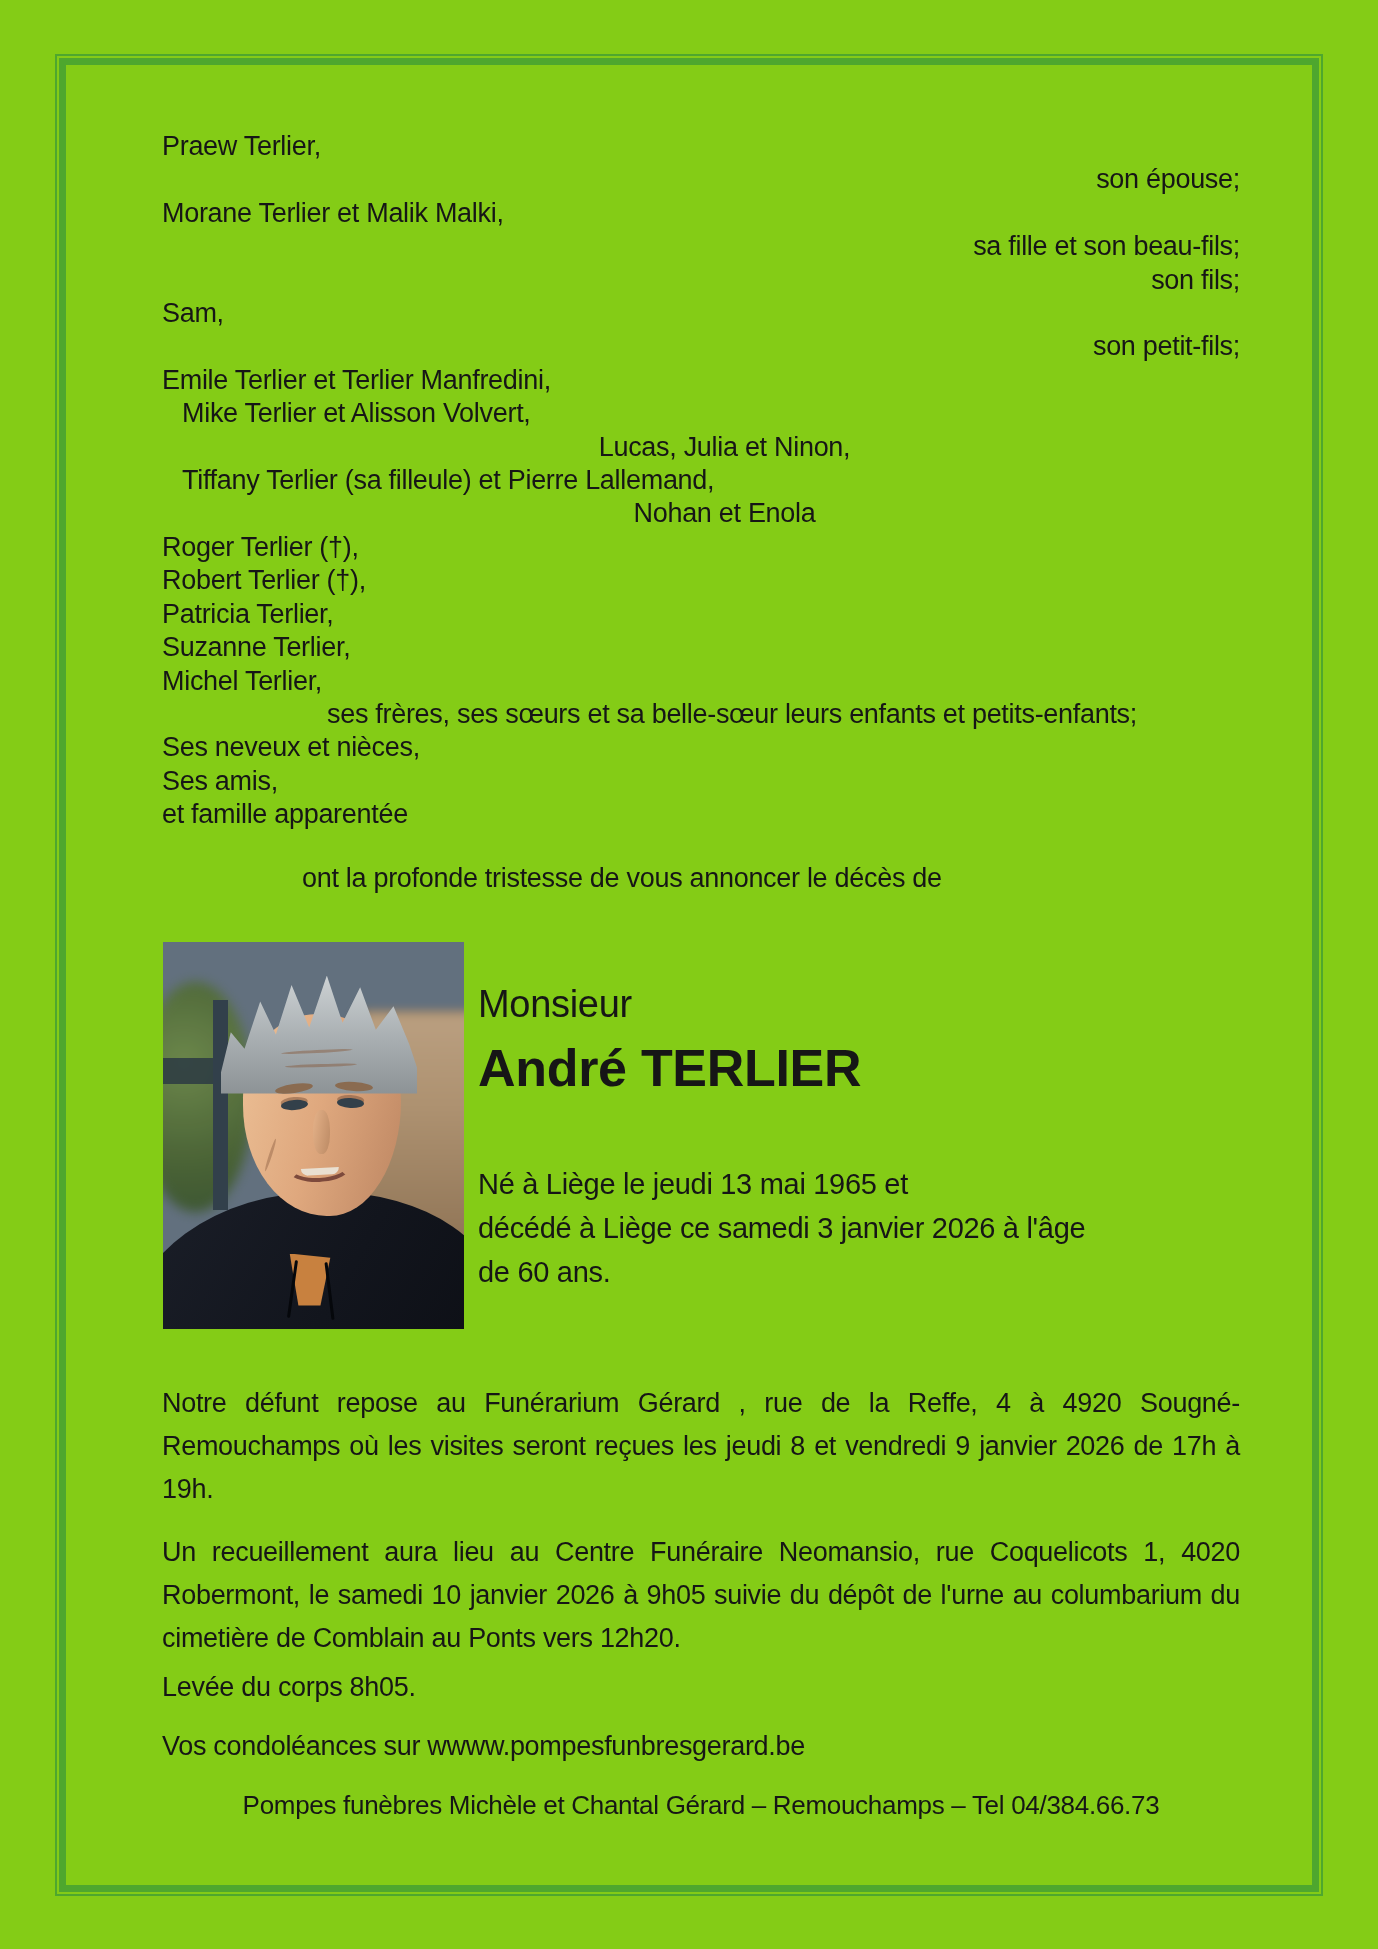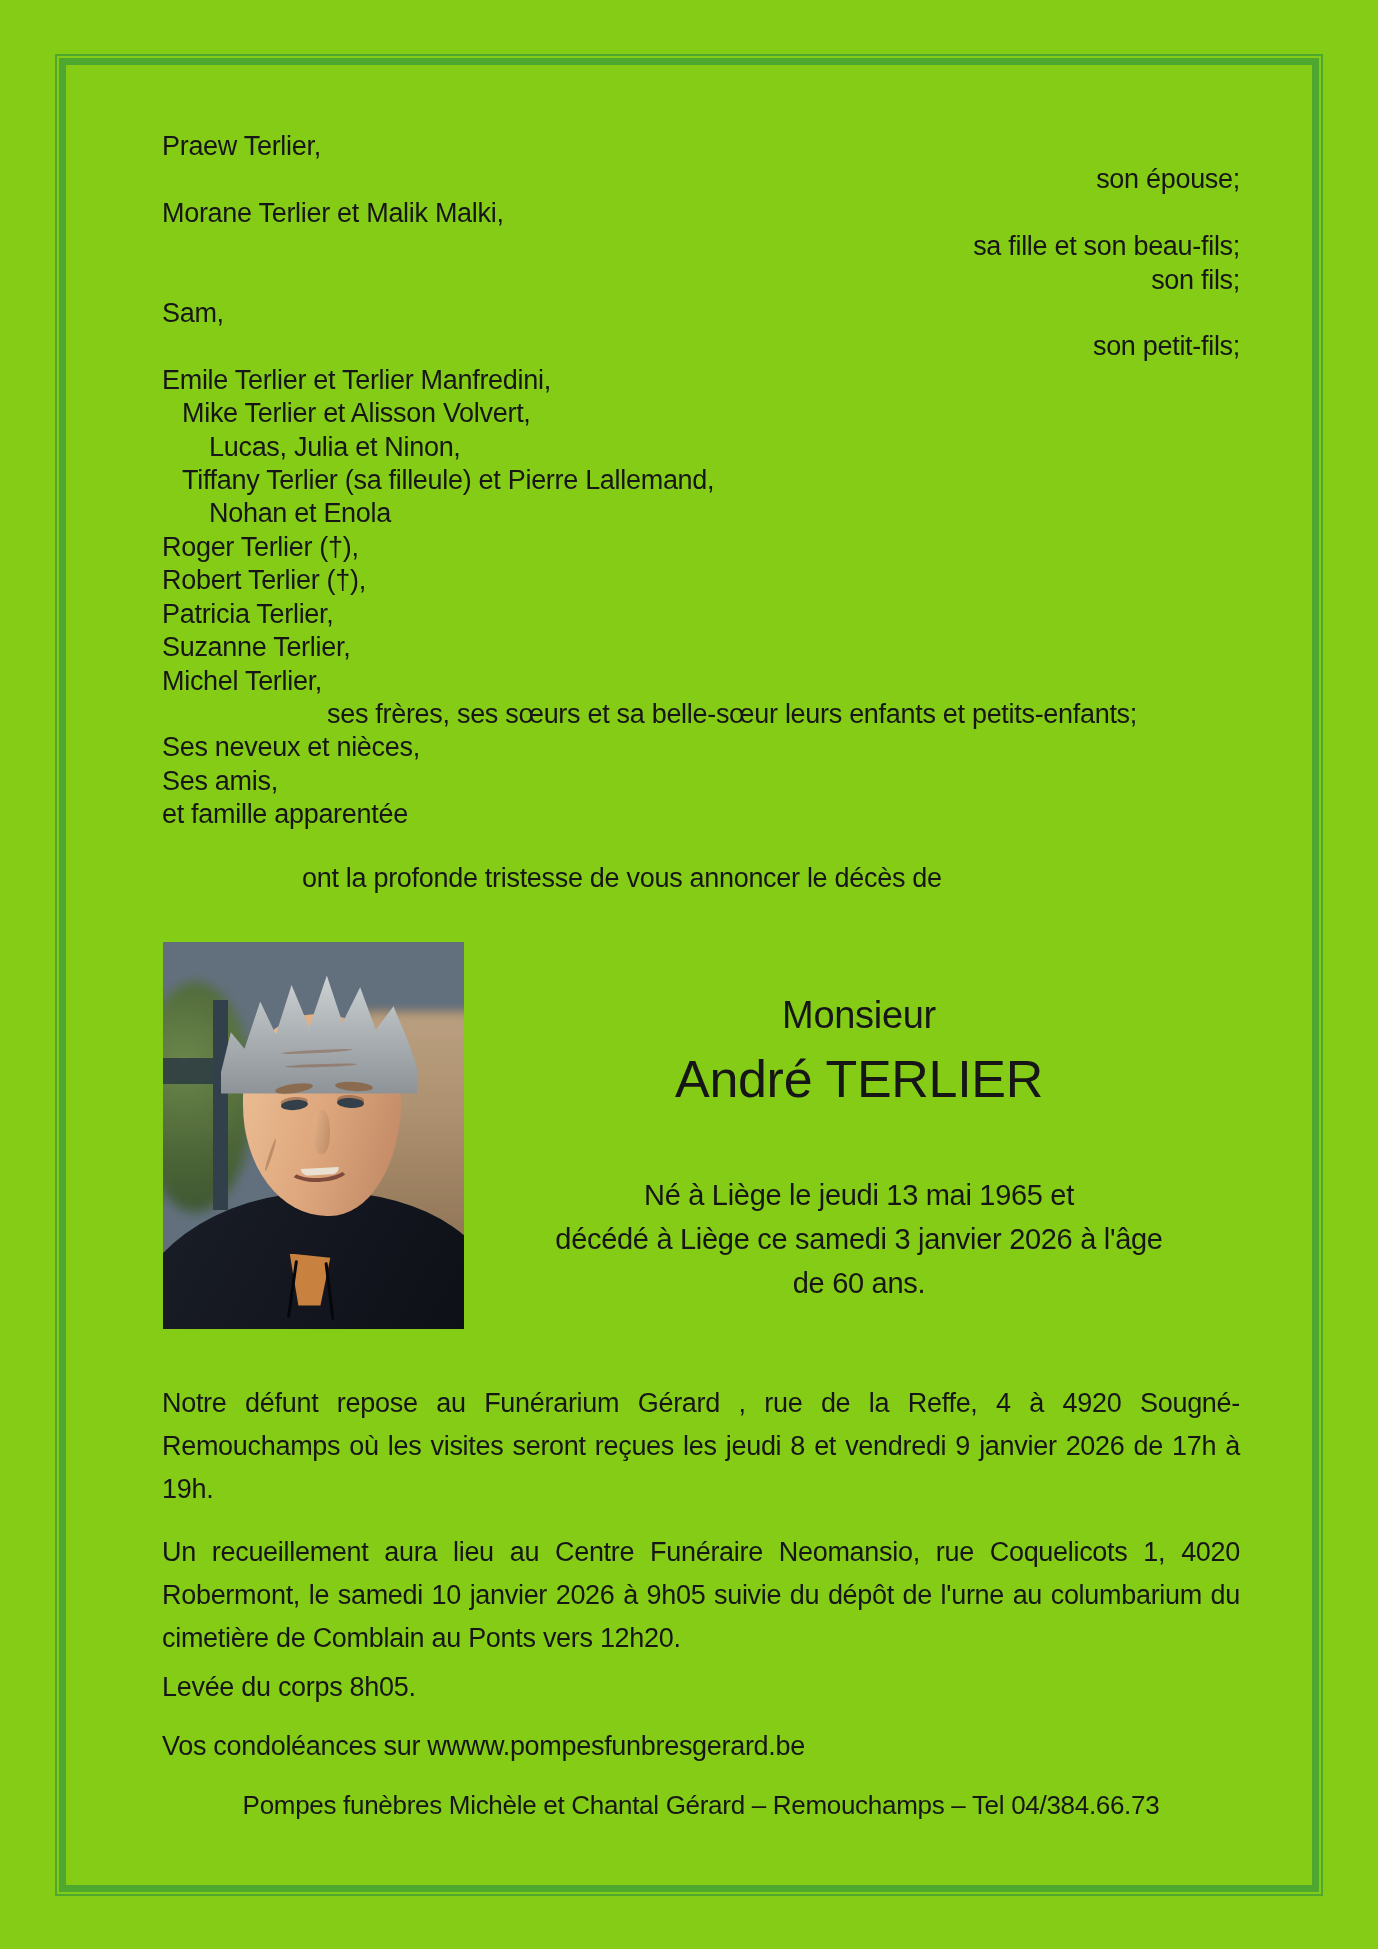--- a/index.html
+++ b/index.html
@@ -14,29 +14,29 @@
   
   .frame{ position:absolute; left:55px; top:54px; width:1268px; height:1842px;
           border:2px solid var(--green); padding:2px; }
   .frame-inner{ width:100%; height:100%; border:7px solid var(--green); }
 
   
   .content{ position:absolute; left:162px; top:130px; width:1078px; font-size:27px; }
   .family-list > div{ line-height:33.4px; white-space:pre; }
   .al-right{ text-align:right; }
   .ind-1{ padding-left:20px; }
-  .ind-2{ padding-left:47px; }
+  .ind-2{ padding-left:47px;text-align:center; }
   .ind-3{ padding-left:165px; white-space:normal !important; }
   .announcement{ margin-top:30px; padding-left:140px; line-height:33px; }
 
   
   .hero{ position:relative; margin-top:47px; height:387px; }
-  .hero-text{ position:absolute; left:316px; top:15px; width:762px; text-align:center; }
+  .hero-text{ position:absolute; left:316px; top:4px; width:762px; text-align:left; }
   .deceased-title{ margin-top:38px; font-size:38px; line-height:40px; }
-  .deceased-name{ margin-top:16px; font-size:52px; line-height:56px; font-weight:normal; }
+  .deceased-name{ margin-top:16px; font-size:52px; line-height:56px; font-weight:bold; }
   .life-dates{ margin-top:66px; font-size:29px; }
   .life-dates > div{ line-height:44px; }
 
   
   .para{ text-align:justify; line-height:43px; }
   .para-1{ margin-top:53px; }
   .para-2{ margin-top:20px; }
   .levee{ margin-top:6px; line-height:43px; }
   .condolences{ margin-top:16px; line-height:43px; text-align:left; }
   .funeral-home{ margin-top:16px; line-height:43px; text-align:center; font-size:26px; }

